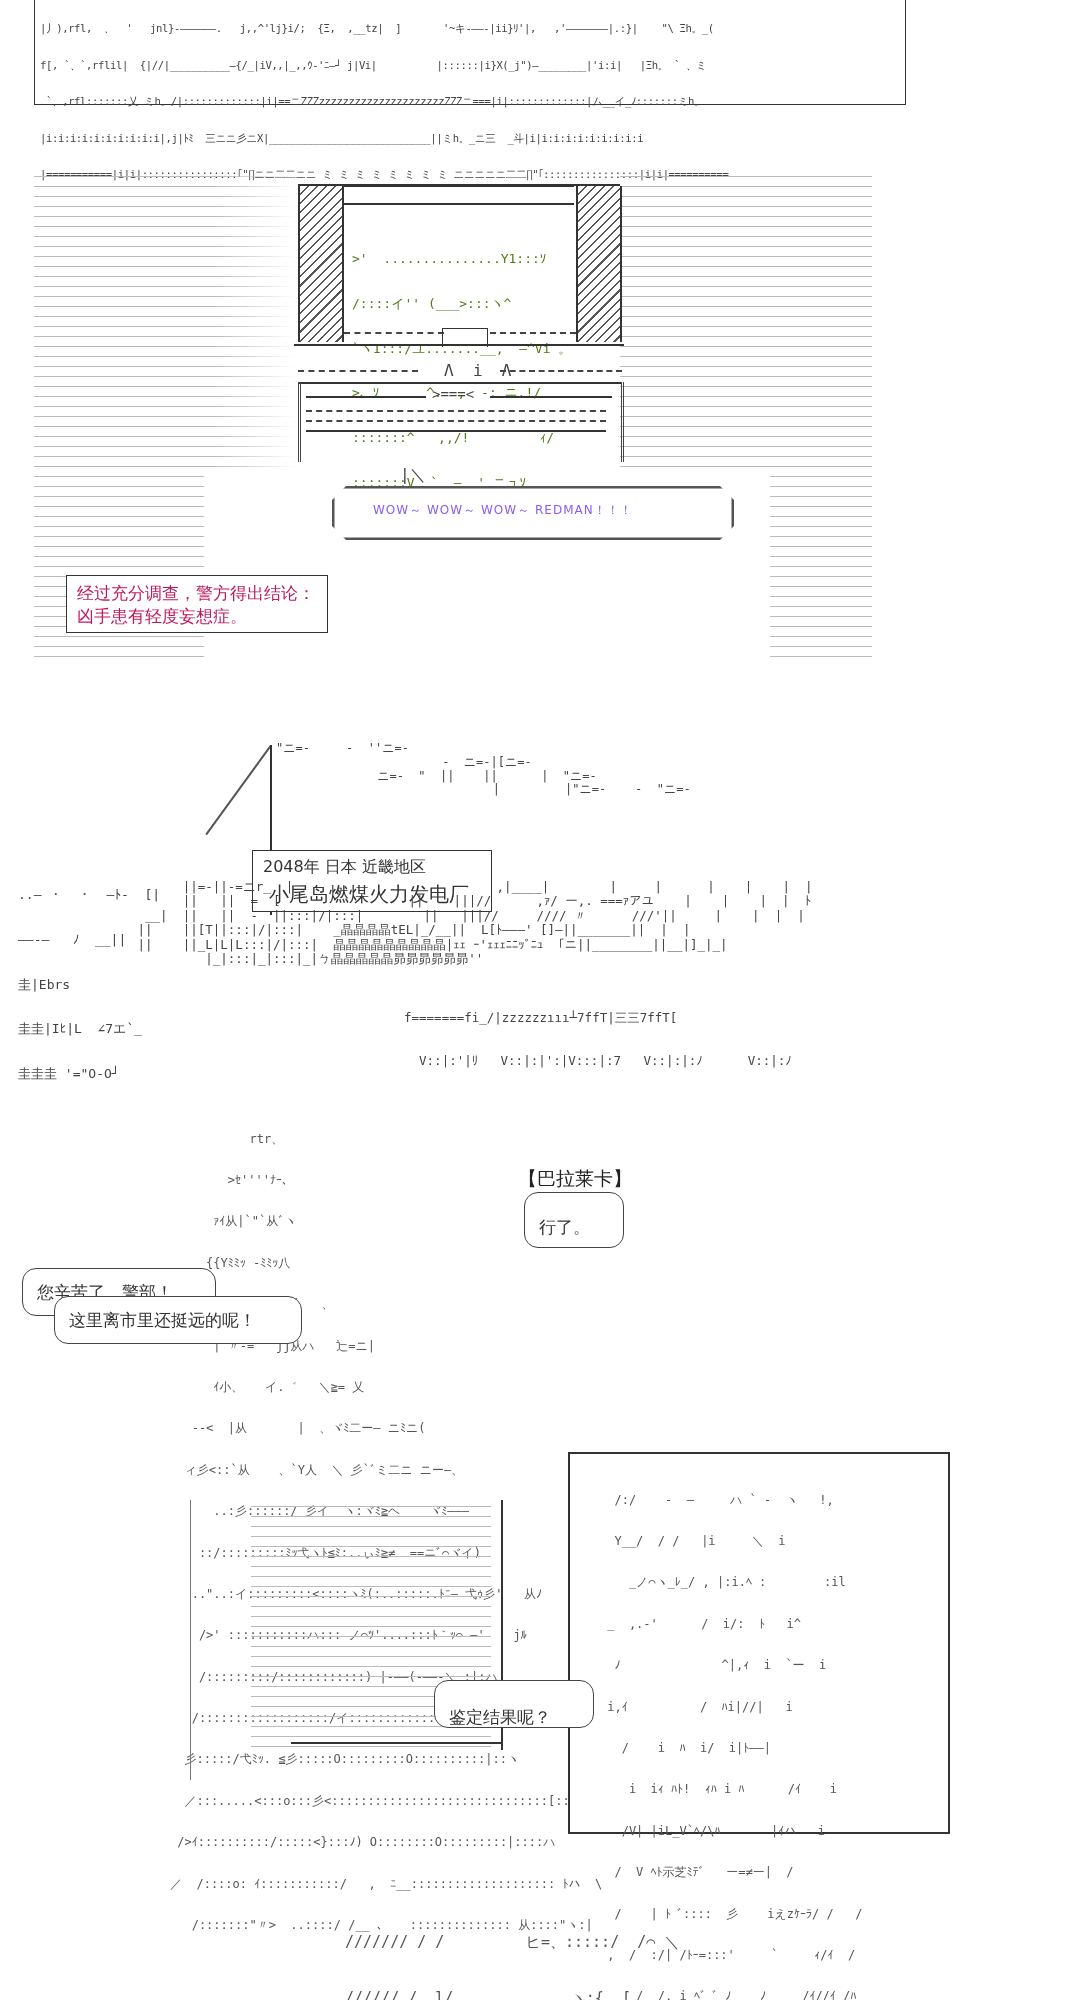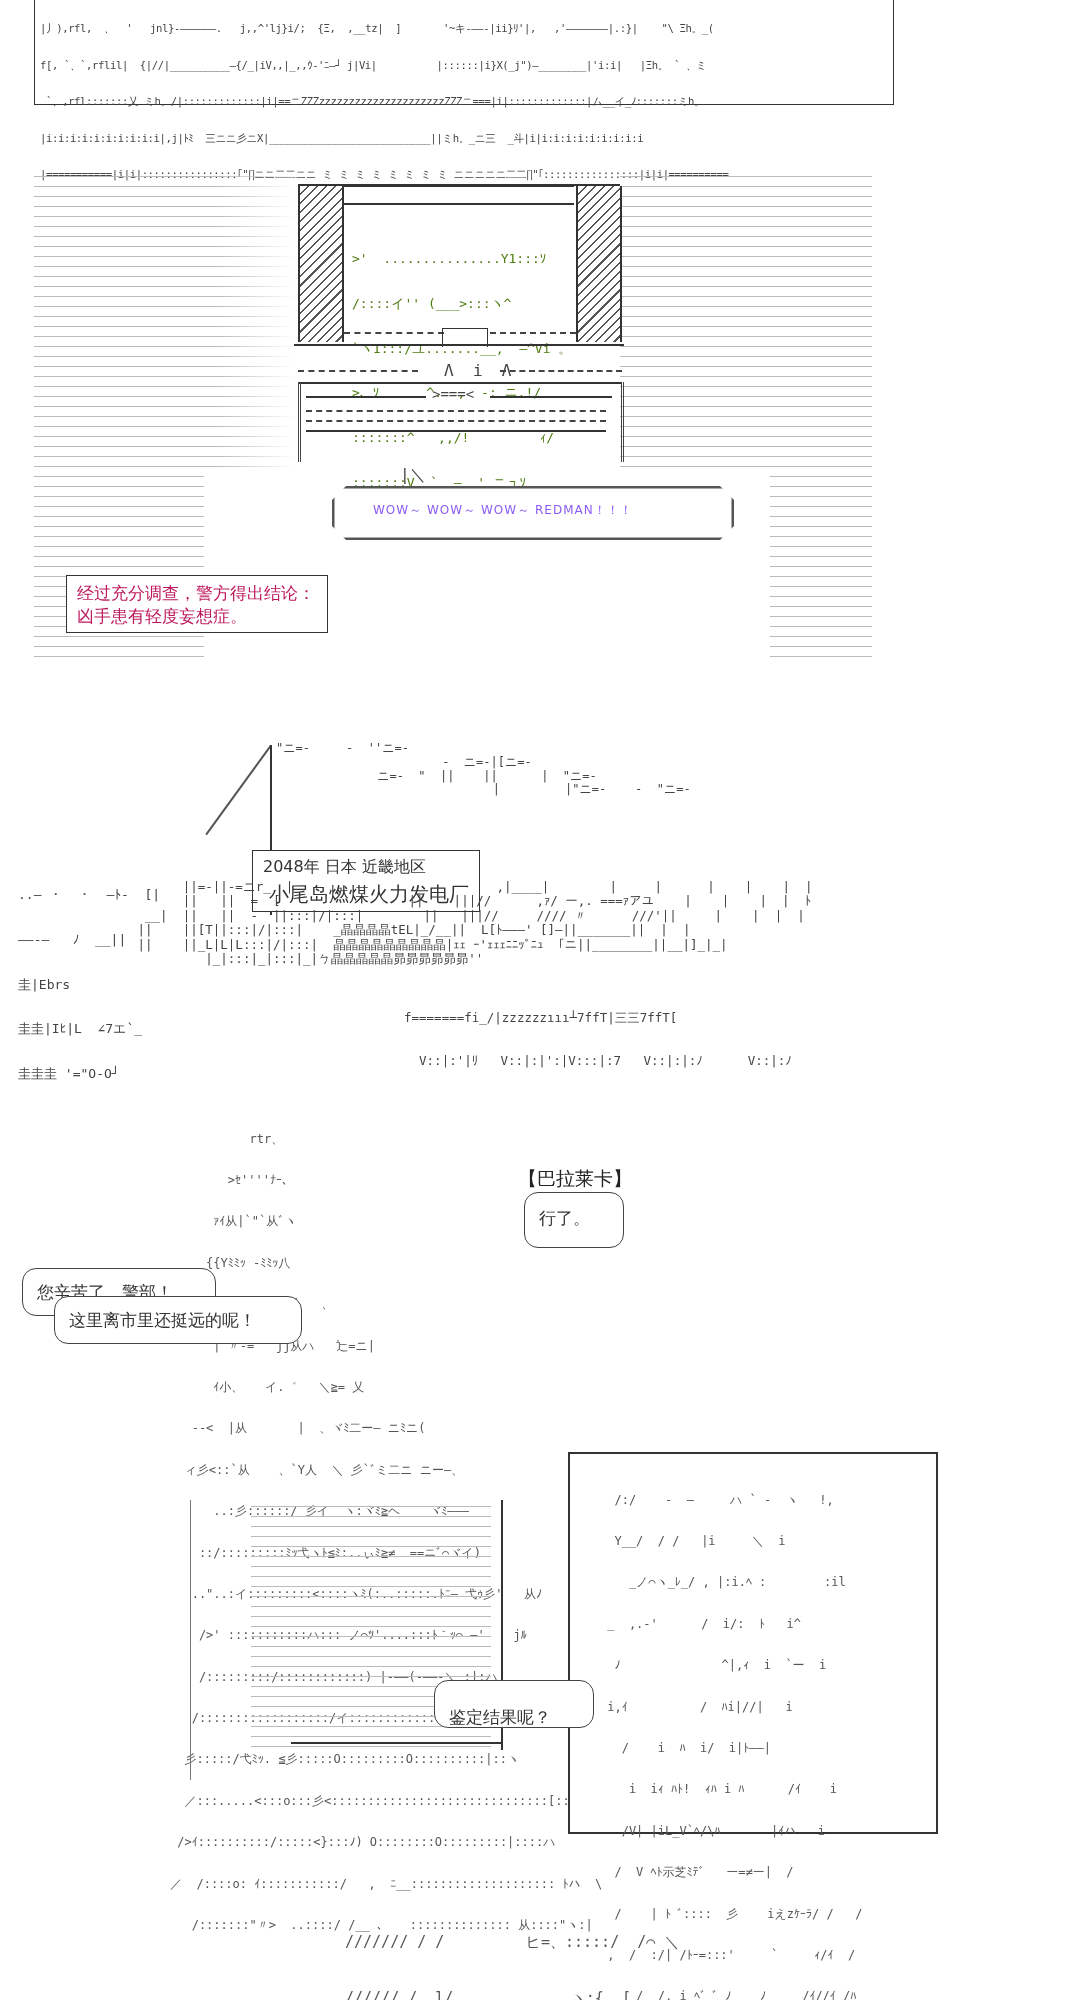--- a/index.html
+++ b/index.html
@@ -1,20 +1,20 @@
 <!DOCTYPE html>
 <html><head>
 <meta charset="utf-8">
 <style>
   html, body { margin: 0; padding: 0; background: #ffffff; }
   body { width: 1080px; height: 2000px; position: relative; overflow: hidden;
          font-family: "DejaVu Sans", sans-serif; color: #222; }
   .aa { position: absolute; white-space: pre; font-family: "DejaVu Sans Mono", monospace;
         color: #444; line-height: 1.15; }
-  .frame { position: absolute; border: 1.5px solid #333; background: #fff; }
+  .frame { position: absolute; border: 1.5px solid #333; background: #fff; padding-left: 12px; }
   .hatch { position: absolute; background: repeating-linear-gradient(135deg, #fff 0 5px, #555 5px 6.5px); border-left: 2px solid #333; border-right: 2px solid #333; }
   .dots { position: absolute; background: repeating-linear-gradient(to bottom, transparent 0 6px, #bbb 6px 7px, transparent 7px 10px); }
   .textbox { position: absolute; border: 1.5px solid #333; background: #fff;
              font-family: "DejaVu Sans", sans-serif; font-size: 17px; color: #be185d; line-height: 1.35; padding: 6px 10px; }
   .bubble { position: absolute; border: 1.5px solid #444; border-radius: 14px; background: #fff;
             font-family: "DejaVu Sans", sans-serif; font-size: 17px; color: #333; padding: 6px 14px; }
   .octa { position: absolute; border: 1.5px solid #555; background: #fff;
           clip-path: polygon(14px 0, calc(100% - 14px) 0, 100% 14px, 100% calc(100% - 14px), calc(100% - 14px) 100%, 14px 100%, 0 calc(100% - 14px), 0 14px);
           font-family: "DejaVu Sans", sans-serif; font-size: 12px; color: #8b5cf6; letter-spacing: 1px; }
   .line { position: absolute; background: #333; }
@@ -108,21 +108,21 @@
  ||    ||_L|L|L:::|/|:::|  晶晶晶晶晶晶晶晶晶|ｪｪ ｰ'ｪｪｪﾆﾆｯﾟﾆｭ  ｢ニ||________||__|]_|_|
           |_|:::|_|:::|_|ㄅ晶晶晶晶晶昴昴昴昴昴昴'' </div>
 
 <div class="aa" style="left:404px; top:982px; font-size:12.5px;">
   <div>f=======fi_/|zzzzzzııı┴7ffT|三三7ffT[</div>
   <div>  V::|:'|ﾘ   V::|:|':|V:::|:7   V::|:|:ﾉ      V::|:ﾉ</div>
 </div>
 
 <div class="label-tag" style="left:518px; top:1166px;">【巴拉莱卡】</div>
 <div class="bubble" style="left:524px; top:1192px; width:70px; height:42px; border-radius:14px;">
-  <div style="margin-top:8px;">行了。</div>
+  <div style="margin-top:17px;">行了。</div>
 </div>
 
 <div class="aa" style="left:170px; top:1105px; font-size:12px; color:#555;">
   <div>           rtr、</div>
   <div>        &gt;ｾ''''ﾅｰ、</div>
   <div>      ｧｲ从|`"`从ﾞヽ</div>
   <div>     {{Yﾐﾐｯ -ﾐﾐｯ八</div>
   <div>     (l|彡ｿ  ´"´ｲ爪   、</div>
   <div>      | 〃-=   jj从ハ   辷=ニ|</div>
   <div>      ｲ小、   イ.゛   ＼≧= 乂</div>

